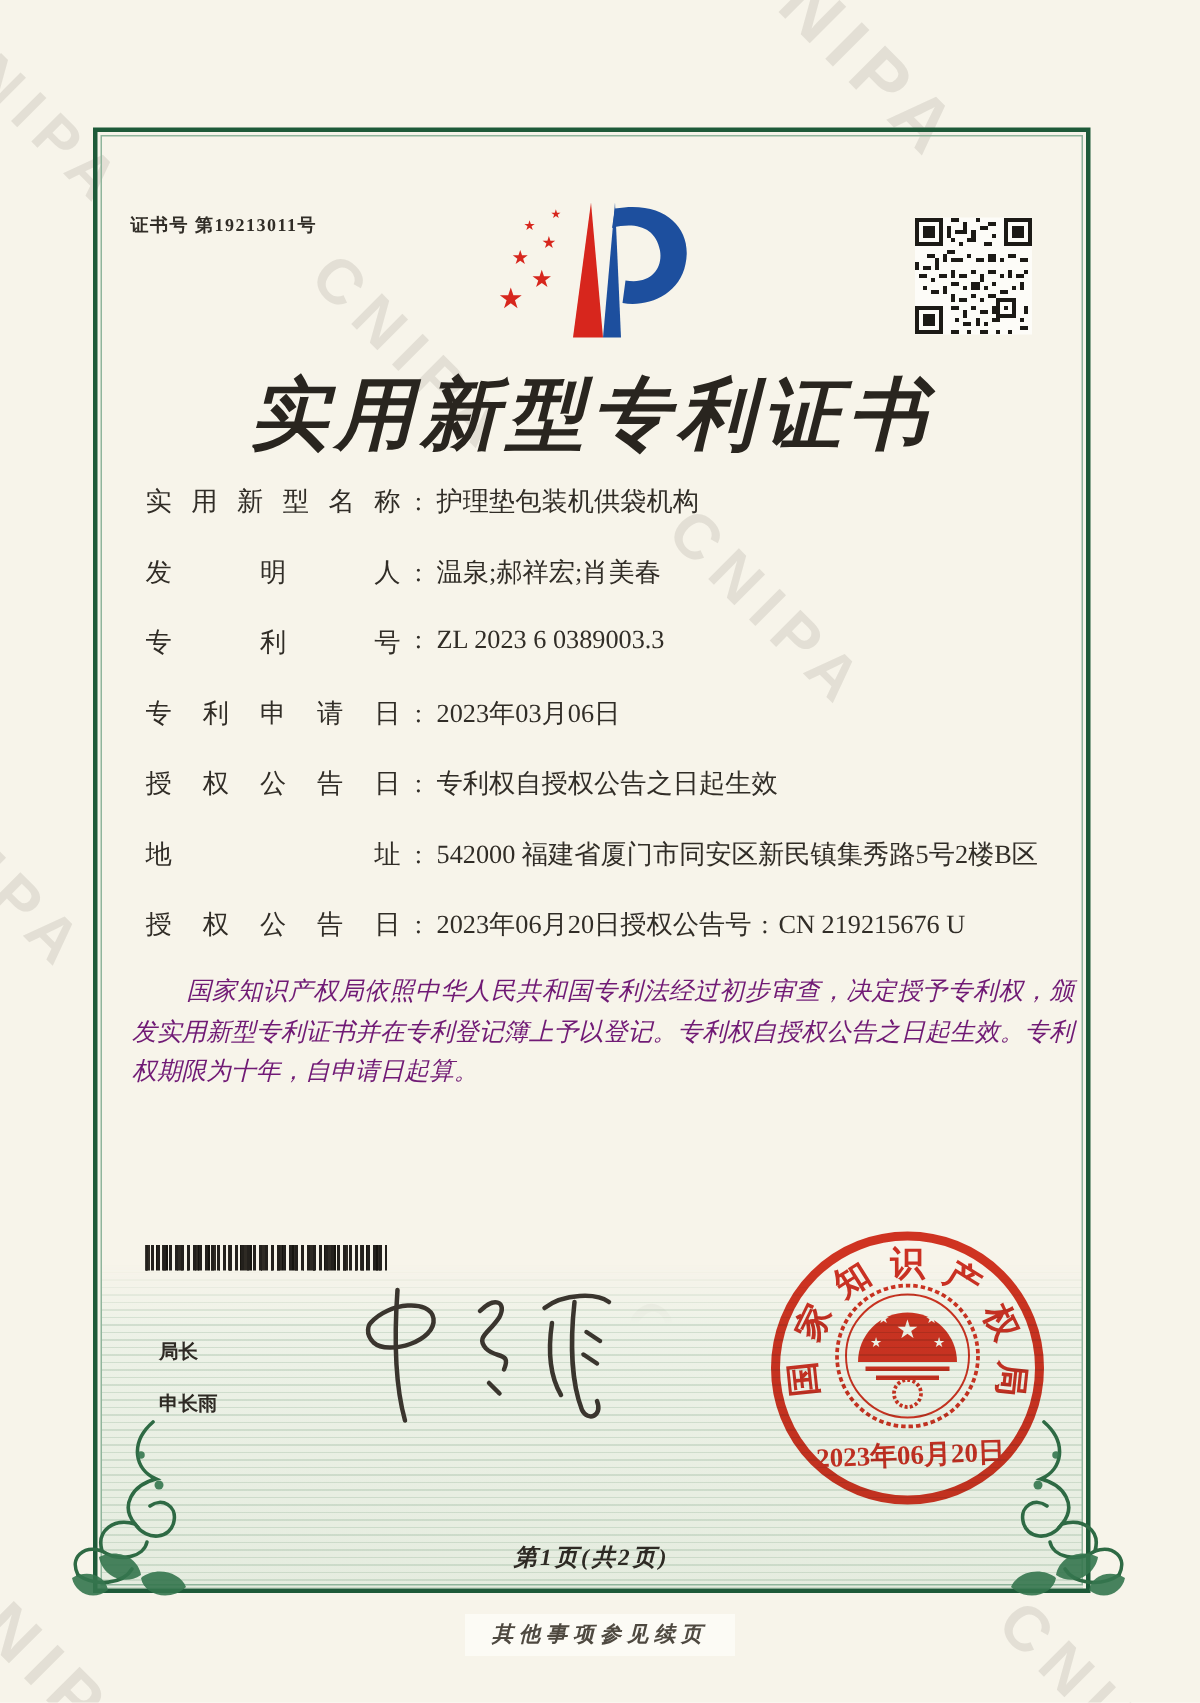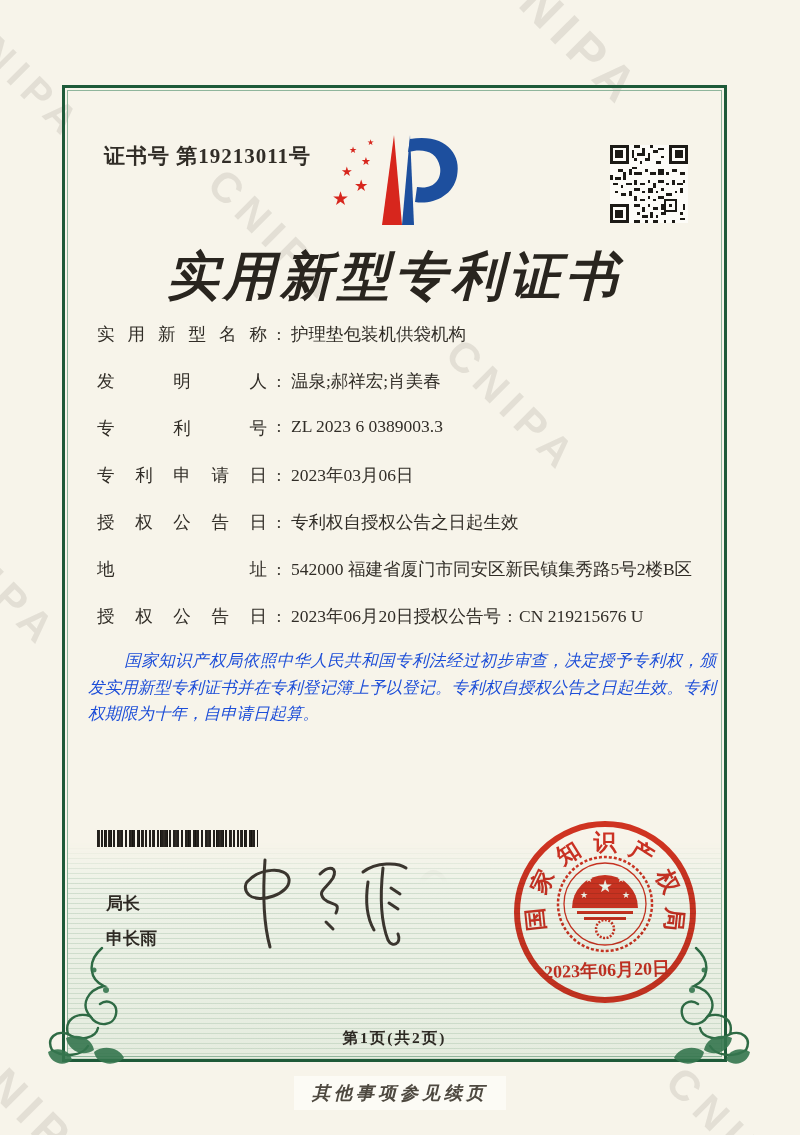--- a/index.html
+++ b/index.html
@@ -25,65 +25,65 @@
   .frame-inner { position:absolute; inset:2px; border:1px solid #8fb59c; }
   .green-zone {
     position:absolute; left:67px; top:843px; width:655px; height:217px; z-index:2;
     background:
       repeating-linear-gradient(180deg, rgba(148,180,153,0.32) 0 1px, rgba(0,0,0,0) 1px 5px),
       linear-gradient(180deg,#eff3e9 0,#e5ecdf 100%);
     -webkit-mask-image:linear-gradient(180deg, transparent 0, #000 40px);
     mask-image:linear-gradient(180deg, transparent 0, #000 40px);
   }
   .cert-no {
-    position:absolute; left:104px; top:142px; z-index:4;
-    font-size:21px; font-weight:700; letter-spacing:1px;
+    position:absolute; left:87px; top:142px; z-index:4;
+    font-size:12px; font-weight:700; letter-spacing:1px;
   }
   .logo { position:absolute; left:330px; top:131px; z-index:4; }
   .qr   { position:absolute; left:610px; top:145px; z-index:4; background:#fdfcf8; }
   .title {
     position:absolute; left:62px; top:242px; width:665px; z-index:4;
     text-align:center; font-size:52px; font-weight:700; letter-spacing:5px; color:#29251f;font-style:italic;
   }
   .rows { position:absolute; left:97px; top:0; width:620px; z-index:4; }
   .row  { position:absolute; left:0; font-size:17.5px; font-weight:400; white-space:nowrap; }
   .lbl  { display:inline-block; width:170px; text-align:justify; text-align-last:justify; vertical-align:top; }
   .cl   { display:inline-block; width:24px; text-align:center; }
   .pair2{ }
   .pair2 .cl { width:18px; }
   .paras {
     position:absolute; left:88px; top:648px; width:628px; z-index:4;
-    font-size:16.5px; line-height:26.5px; font-style:italic; color:#1d4ed8;
+    font-size:16.5px; line-height:26.5px; font-style:italic; color:#701a75;
     text-align:justify;
   }
   .paras p { text-indent:2.2em; margin-bottom:4px; }
   .barcode {
     position:absolute; left:97px; top:830px; width:161px; height:17px; z-index:4;
     background:
       repeating-linear-gradient(90deg,#23201c 0 2px, rgba(0,0,0,0) 2px 4px),
       repeating-linear-gradient(90deg,#16140f 0 1px, rgba(0,0,0,0) 1px 7px),
       repeating-linear-gradient(90deg,#2e2a24 0 3px, rgba(0,0,0,0) 3px 11px);
   }
   .signer {
     position:absolute; left:106px; z-index:4;
     font-family:"Liberation Sans","DejaVu Sans",sans-serif;
-    font-size:17px; font-weight:700; color:#2e2a24;
+    font-size:13px; font-weight:700; color:#2e2a24;
   }
   .signer.t1 { top:892px; }
   .signer.t2 { top:927px; }
   .signature { position:absolute; left:225px; top:850px; z-index:4; }
   .seal { position:absolute; left:503px; top:810px; z-index:6; mix-blend-mode:multiply; opacity:.95; }
   .page-info {
     position:absolute; left:62px; top:1028px; width:665px; z-index:4;
-    text-align:center; font-size:15.5px; font-weight:700; letter-spacing:2px; color:#2e2a24;
+    text-align:center; font-size:15.5px; font-weight:700; letter-spacing:2px; color:#2e2a24;font-style:italic;
   }
   .cont-note {
     position:absolute; left:50%; top:1076px; transform:translateX(-50%); z-index:4;
     background:#fcfbf5; padding:5px 18px;
-    font-size:18px; font-style:italic; font-weight:600; letter-spacing:4px; color:#4e4940;
+    font-size:14px; font-style:italic; font-weight:600; letter-spacing:4px; color:#4e4940;
     white-space:nowrap;
   }
   .ornament { position:absolute; z-index:5; }
   .orn-bl { left:36px;  top:946px; }
   .orn-br { left:652px; top:946px; transform:scaleX(-1); }
 </style>
 </head>
 <body>
 
 <div class="wm" style="left:-22px; top:2px;   font-size:40px;">CNIPA</div>

